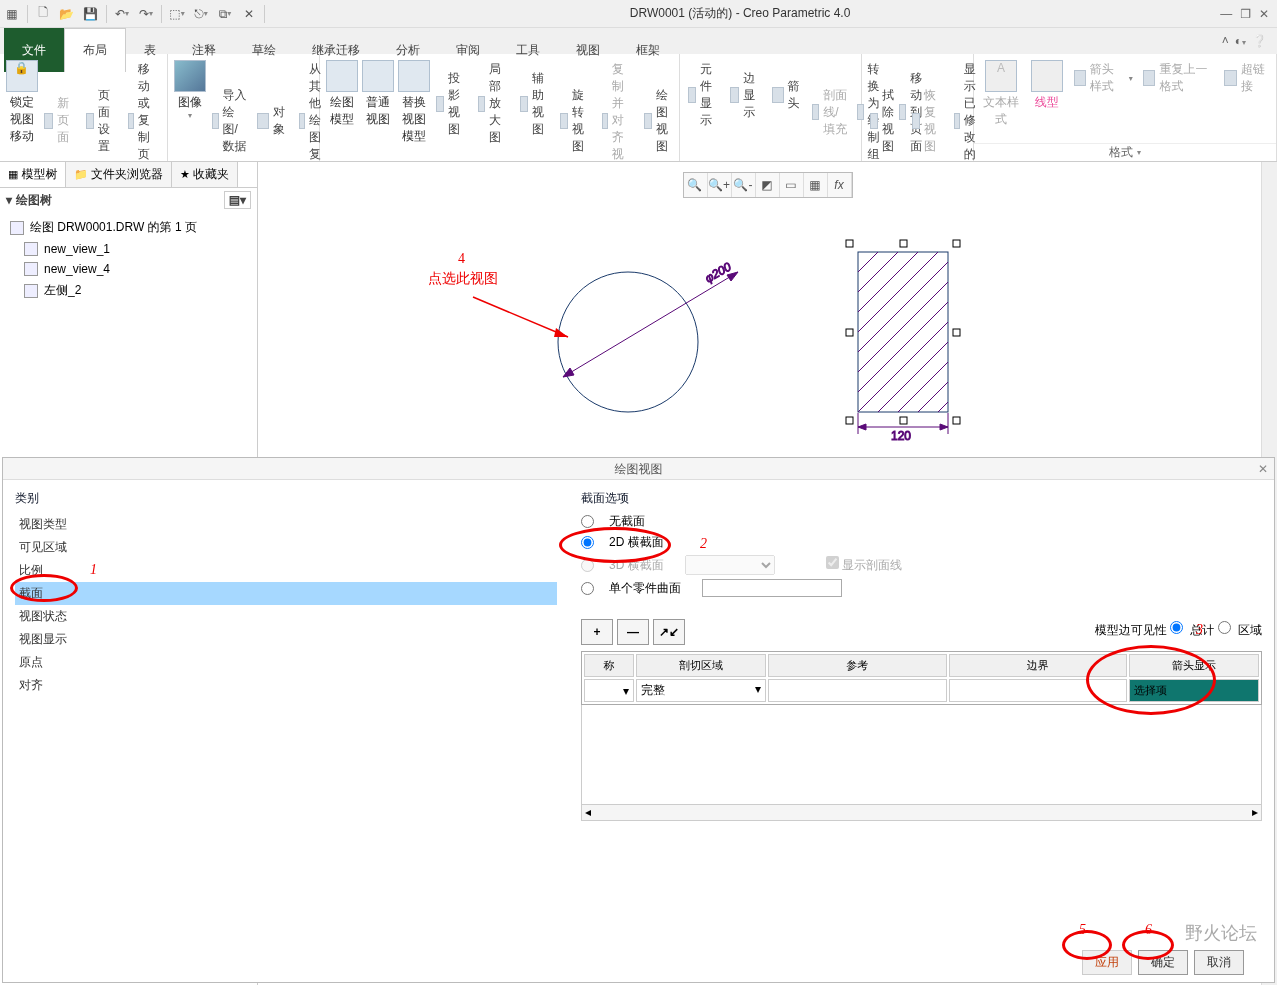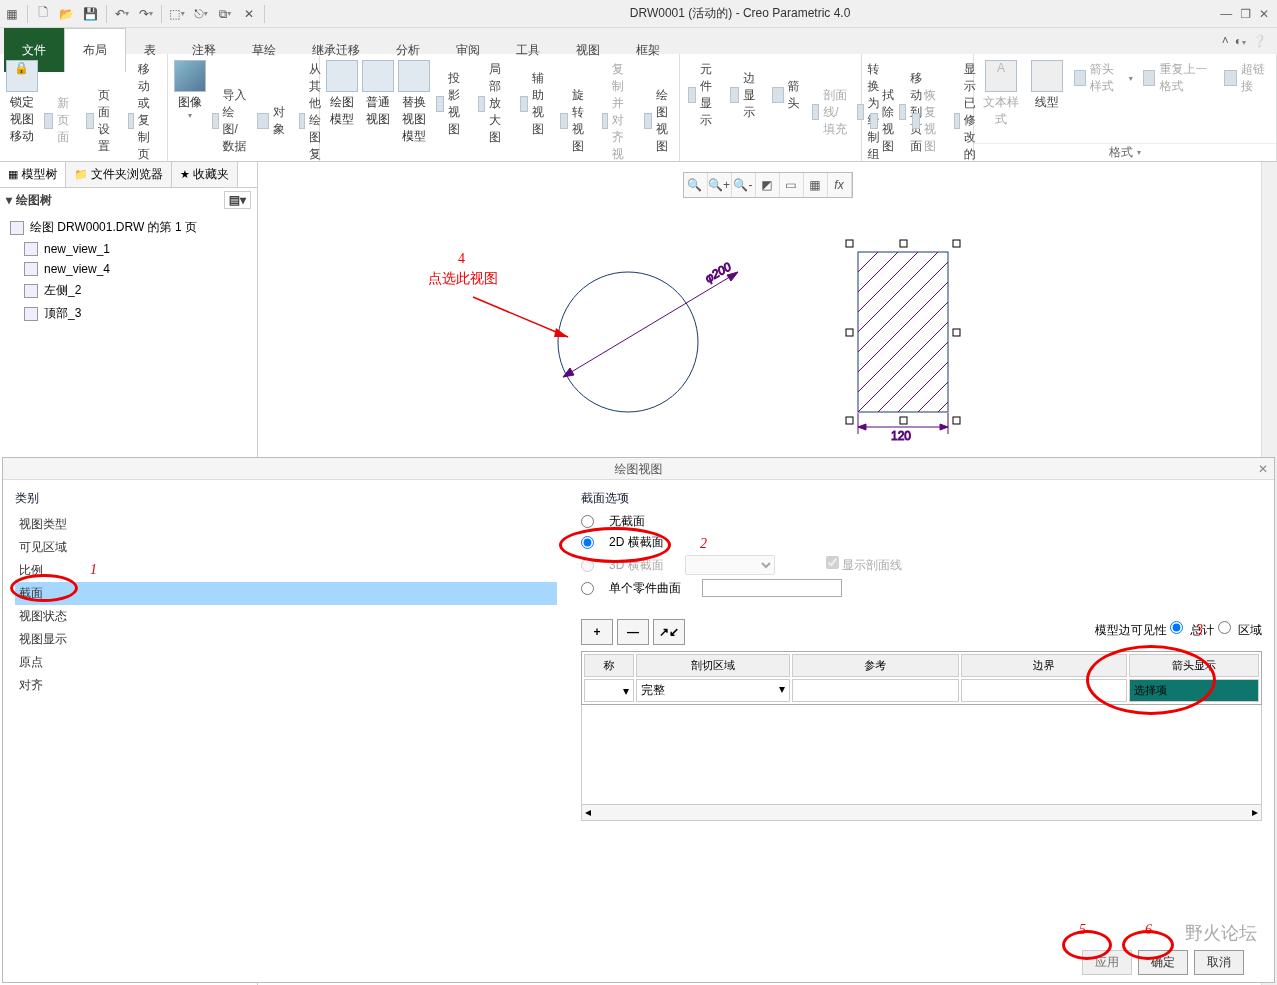--- a/index.html
+++ b/index.html
@@ -54,21 +54,21 @@
 .radio-row.disabled{color:#aaa;}
 input[type=radio]{margin-right:4px;}
 .btn-row{display:flex;gap:4px;margin:10px 0 6px;}
 .tool-btn{width:32px;height:26px;border:1px solid #999;background:#f5f5f5;display:flex;align-items:center;justify-content:center;font-weight:bold;}
 .xs-table{border:1px solid #aaa;width:100%;}
 .xs-table th{background:#f0f0f0;border:1px solid #ccc;padding:3px;font-weight:normal;font-size:11px;}
 .xs-table td{border:1px solid #ccc;padding:2px 4px;font-size:11px;height:20px;}
 .xs-sel{background:#0f766e;border:1px solid #9c9;}
 .dlg-foot{height:40px;display:flex;justify-content:flex-end;align-items:center;gap:6px;padding:0 30px;}
 .dlg-btn{padding:3px 12px;border:1px solid #999;background:#f0f0f0;color:#333;}
-.dlg-btn.disabled{color:#737373;border-color:#ccc;}
+.dlg-btn.disabled{color:#c2410c;border-color:#ccc;}
 .ellipse-anno{position:absolute;border:3px solid #e00;border-radius:50%;pointer-events:none;}
 .num-anno{position:absolute;color:#e00;font-size:14px;font-family:"Times";font-style:italic;}
 .watermark{position:absolute;right:20px;bottom:40px;color:#aaa;font-size:18px;font-family:"SimHei";}
 .vscroll{position:absolute;right:0;top:0;bottom:0;width:16px;background:#f0f0f0;border-left:1px solid #ddd;}
 </style>
 </head>
 <body>
 
 <div class="titlebar">
   <span class="tb-icon">▦</span>
@@ -272,21 +272,21 @@
       </div>
   </div>
   <div class="rgroup" style="flex:1">
     <div class="rgroup-body">
       <div class="rbtn-big disabled">
           <div class="ico" style="background:#eee;color:#bbb">A</div>
           <span style="color:#aaa">文本样式</span>
         </div>
       <div class="rbtn-big disabled">
           <div class="ico" style="background:#eee"></div>
-          <span style="color:#404040">线型</span>
+          <span style="color:#ec4899">线型</span>
         </div>
       <div class="rcol">
         <div class="rbtn-sm disabled">
             <span class="ico"></span>
             <span>箭头样式</span>
             <span class="tri">▾</span>
           </div>
         <div class="rbtn-sm disabled">
             <span class="ico"></span>
             <span>重复上一格式</span>
@@ -325,24 +325,20 @@
           <span class="tree-ico"></span>
           <span>new_view_1</span>
         </div>
       <div class="tree-item">
           <span class="tree-ico"></span>
           <span>new_view_4</span>
         </div>
       <div class="tree-item">
           <span class="tree-ico"></span>
           <span>左侧_2</span>
-        </div>
-      <div class="tree-item">
-          <span class="tree-ico"></span>
-          <span>顶部_3</span>
         </div>
     </div>
   </div>
   <div class="canvas">
     <div class="view-toolbar">
       <div class="vt-btn">🔍</div>
       <div class="vt-btn">🔍+</div>
       <div class="vt-btn">🔍-</div>
       <div class="vt-btn">◩</div>
       <div class="vt-btn">▭</div>
@@ -452,21 +448,21 @@
         </div>
         <div style="margin-left:auto"><span>模型边可见性</span>
           <input type="radio" name="vis" checked="" style=""> <span>总计</span>
           <input type="radio" name="vis" style=""> <span>区域</span>
         </div>
       </div>
       <table class="xs-table">
         <tbody>
             <tr>
           <th style="width:50px">称</th>
-          <th style="width:154px">剖切区域</th>
+          <th style="width:130px">剖切区域</th>
           <th>参考</th>
           <th>边界</th>
           <th style="width:130px">箭头显示</th>
         </tr>
         <tr>
           <td>
                 <span style="float:right">▾</span>
               </td>
           <td><span>完整</span><span style="float:right">▾</span></td>
           <td></td>

